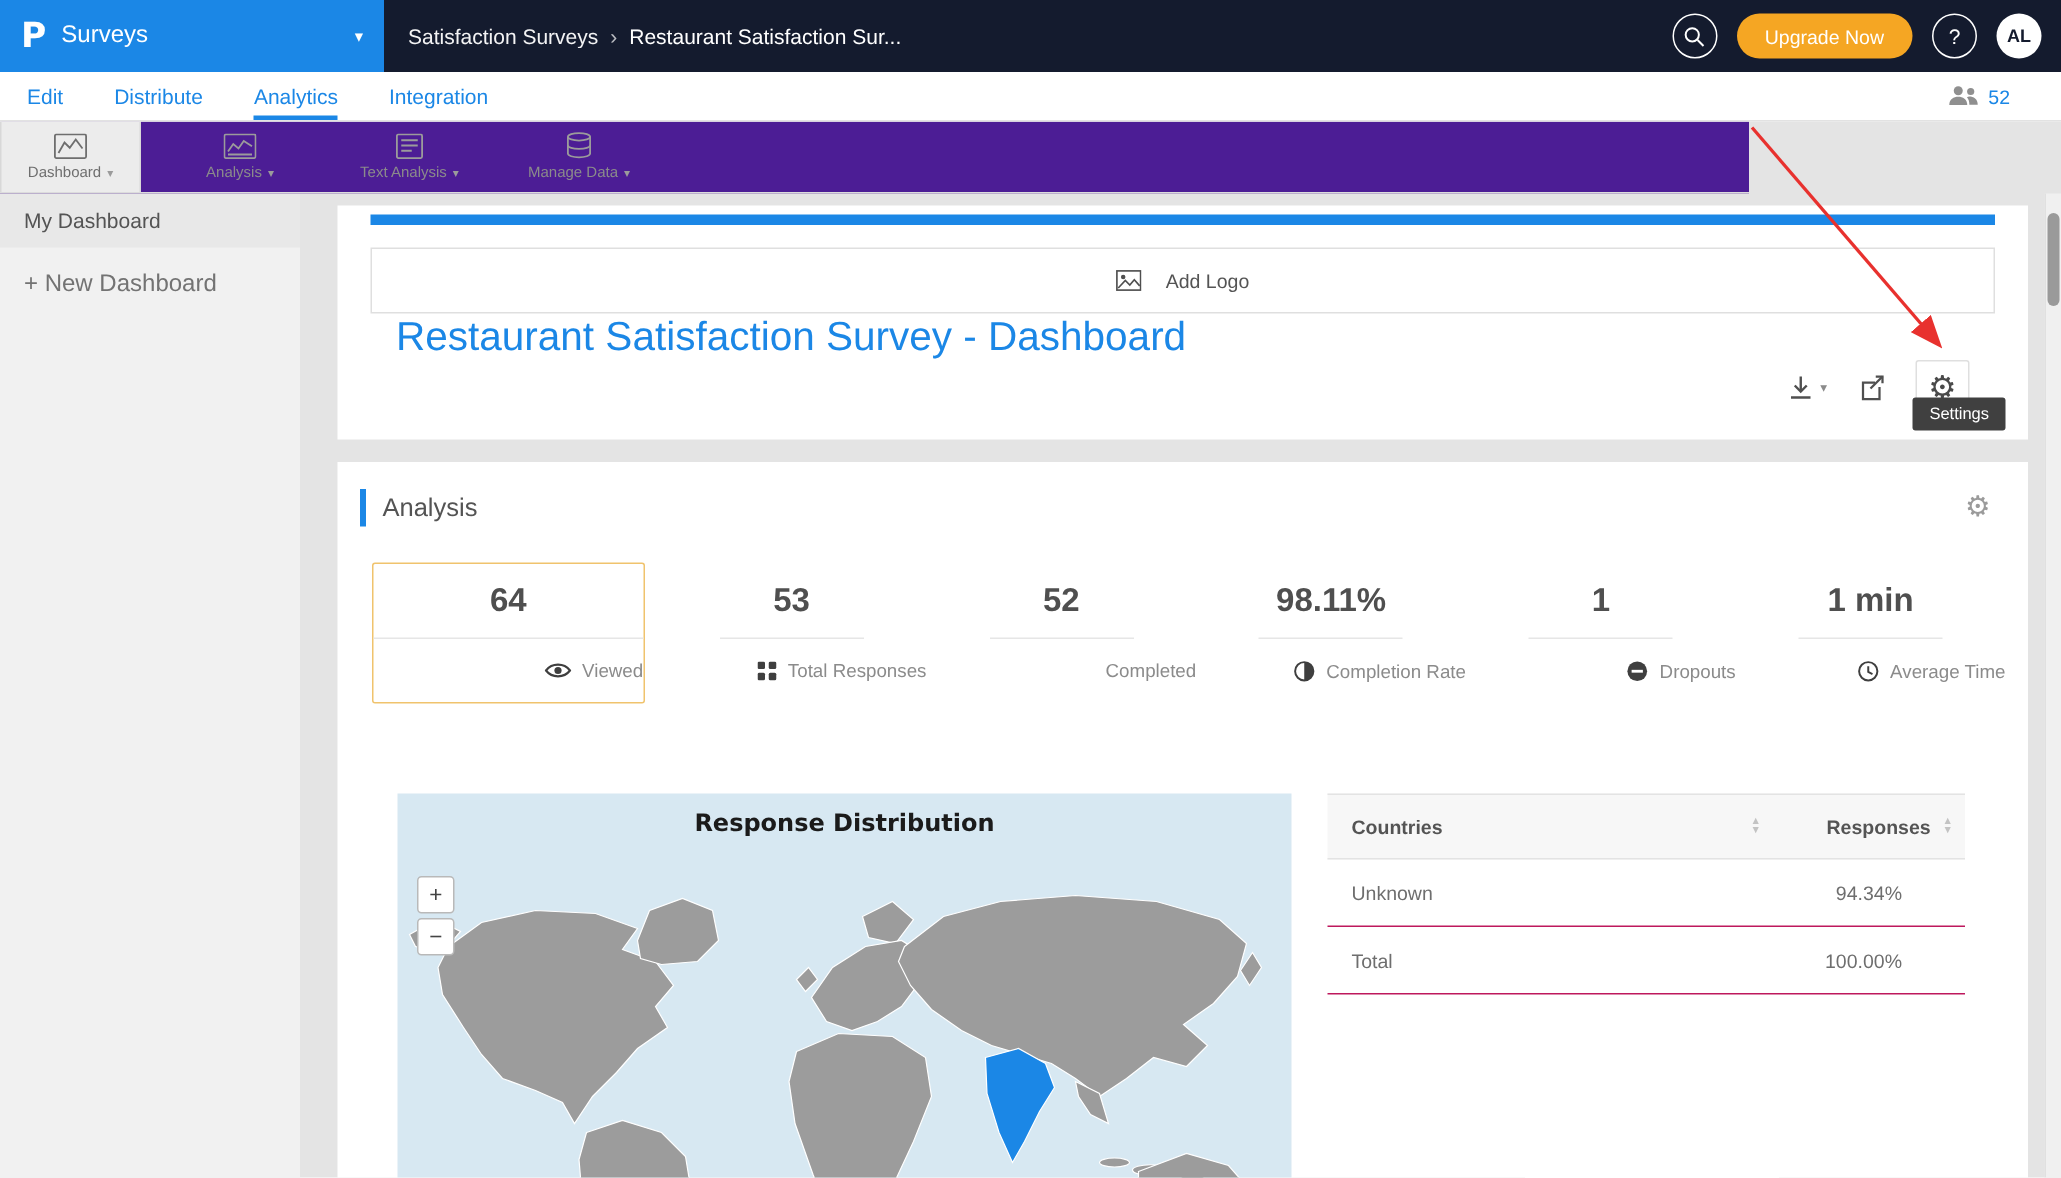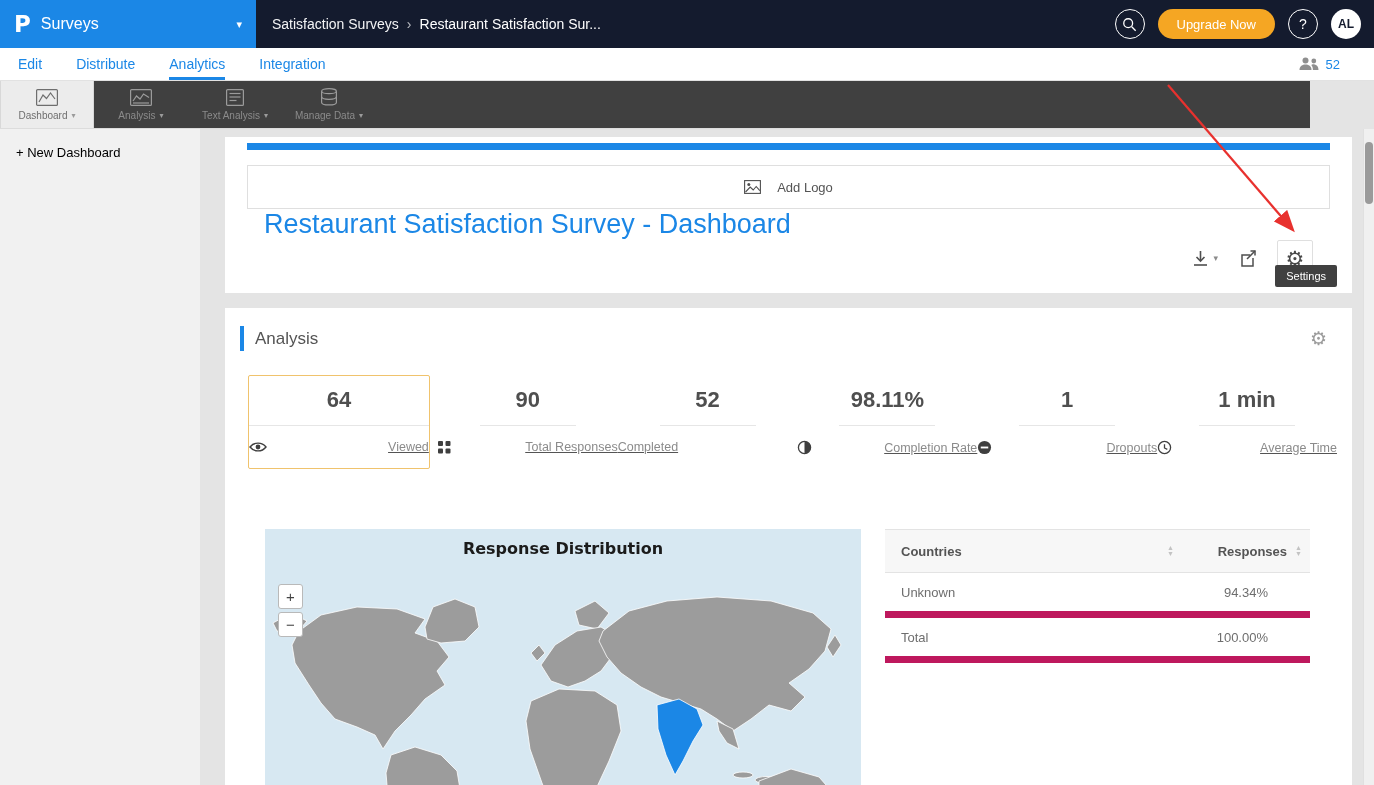--- a/index.html
+++ b/index.html
@@ -36,38 +36,38 @@
   .navbar { position:absolute; top:48px; left:0; width:1374px; height:33px;
     background:#ffffff; border-bottom:1px solid #E2E2E2; display:flex; align-items:stretch;
     padding-left:18px; z-index:9; }
   .tab { display:flex; align-items:center; margin-right:34px; font-size:14px;
     color:#1B87E6; cursor:pointer; border-bottom:3px solid transparent; padding-top:2px; }
   .tab.active { border-bottom-color:#1B87E6; }
   .nav-right { margin-left:auto; display:flex; align-items:center; gap:7px; padding-right:34px; }
   .collab-count { color:#1B87E6; font-size:13px; cursor:pointer; }
 
   
-  .toolbar { position:absolute; top:81px; left:0; width:1310px; height:48px;
-    background:#404040; border-bottom:1px solid #DCDCDC; display:flex; z-index:8; }
+  .toolbar { position:absolute; top:81px; left:0; width:1166px; height:48px;
+    background:#4c1d95; border-bottom:1px solid #DCDCDC; display:flex; z-index:8;gap:19px; }
   .tool-item { width:94px; display:flex; flex-direction:column; align-items:center;
     justify-content:center; gap:4px; cursor:pointer; }
   .tool-item.active { background:#ECECEC; border-left:1px solid #D8D8D8; border-right:1px solid #D8D8D8; }
   .tool-label-row { display:flex; align-items:center; gap:4px; }
   .tool-label { font-size:10px; color:#8B8B8B; }
   .tool-item.active .tool-label { color:#6E6E6E; }
   .tool-caret { font-size:8px; color:#9B9B9B; }
   .tool-icon { stroke:#9B9B9B; fill:none; stroke-width:1.2; }
   .tool-item.active .tool-icon { stroke:#6E6E6E; }
 
   
   .sidebar { position:absolute; top:129px; left:0; width:200px; bottom:0;
     background:#F1F1F1; z-index:5; }
   .sidebar-item-active { height:36px; background:#E8E8E8; display:flex; align-items:center;
     padding-left:16px; font-size:14px; color:#545454; cursor:pointer; }
-  .new-dashboard { margin:16px 16px 0; font-size:13px; color:#000000; cursor:pointer; }
+  .new-dashboard { margin:16px 16px 0; font-size:16px; color:#737373; cursor:pointer; }
 
   
   .main { position:absolute; top:129px; left:200px; width:1174px; bottom:0;
     padding:8px 22px 0 25px; overflow:hidden; }
 
   .header-card { position:relative; background:#fff; padding-top:6px; }
   .blue-strip { height:7px; background:#1B87E6; margin:0 22px 15px; }
   .add-logo-box { margin:0 22px; height:44px; border:1px solid #DFDFDF;
     display:flex; align-items:center; justify-content:center; gap:16px;
     font-size:13px; color:#545454; cursor:pointer; }
@@ -89,21 +89,21 @@
   .summary-title { margin-left:11px; font-size:17px; font-weight:500; color:#545454; }
   .summary-gear { margin-left:auto; margin-right:10px; font-size:19px; color:#9B9B9B; cursor:pointer; line-height:1; }
 
   .stats-row { display:flex; margin-top:24px; }
   .stat { flex:1; text-align:center; padding-top:12px; cursor:pointer; }
   .stat.highlight { border:1px solid #F0C36D; border-radius:2px; margin:0 8px;
     padding:11px 0 14px; }
   .stat-value { font-size:22px; font-weight:700; color:#4F4F4F; line-height:26px; margin-bottom:12px; }
   .stat-divider { height:1px; background:#E6E6E6; width:96px; margin:0 auto 14px; }
   .stat.highlight .stat-divider { width:100%; }
-  .stat-label-row { display:flex; align-items:center; justify-content:space-between; gap:7px;text-decoration:underline; }
+  .stat-label-row { display:flex; align-items:center; justify-content:flex-end; gap:7px; }
   .stat-label { font-size:12.5px; color:#8B8B8B; }
 
   .map-table-row { display:flex; margin-top:60px; padding-left:25px; gap:24px; }
   .map-box { position:relative; width:596px; height:420px; background:#D7E8F2; overflow:hidden; }
   .map-title { padding-top:10px; text-align:center; font-family:"DejaVu Sans", sans-serif;
     font-weight:bold; font-size:16px; color:#1B1B1B; }
   .zoom-controls { position:absolute; left:13px; top:55px; display:flex; flex-direction:column; gap:3px; z-index:3; }
   .zoom-btn { width:25px; height:25px; background:#fff; border:1px solid #B9B9B9; border-radius:3px;
     font-size:15px; color:#444; display:flex; align-items:center; justify-content:center; cursor:pointer; }
   .world-svg { position:absolute; left:0; top:40px; }
@@ -112,21 +112,21 @@
 
   .countries-panel { width:425px; font-size:13px; }
   .tbl-head { display:flex; height:44px; background:#F7F7F7; border-top:1px solid #E3E3E3;
     border-bottom:1px solid #E3E3E3; align-items:center; color:#545454; font-weight:700; }
   .th-country { flex:1; display:flex; align-items:center; justify-content:space-between;
     padding:0 14px 0 16px; cursor:pointer; }
   .th-resp { width:122px; display:flex; align-items:center; justify-content:flex-end;
     gap:8px; padding-right:8px; cursor:pointer; }
   .sort { display:flex; flex-direction:column; line-height:6px; font-size:7px; color:#C3C3C3; }
   .sort i { font-style:normal; }
-  .tbl-row { display:flex; height:45px; align-items:center; border-bottom:7px solid #be185d; color:#6E6E6E; }
+  .tbl-row { display:flex; height:45px; align-items:center; border-bottom:1px solid #be185d; color:#6E6E6E; }
   .cell-country { flex:1; padding-left:16px; }
   .cell-resp { width:122px; text-align:right; padding-right:42px; }
 
   
   .scrollbar { position:absolute; right:0; top:129px; bottom:0; width:11px; background:#F0F0F0;
     border-left:1px solid #E0E0E0; z-index:20; }
   .scroll-thumb { position:absolute; top:13px; left:1px; width:8px; height:62px;
     background:#9A9A9A; border-radius:4px; cursor:pointer; }
 
   
@@ -216,20 +216,21 @@
       <path d="M1.6,8.8 A7.4,2.5 0 0 0 16.4,8.8"></path>
     </svg>
     <div class="tool-label-row">
       <span class="tool-label">Manage Data</span>
       <span class="tool-caret">▾</span>
     </div>
   </div>
 </div>
 
 <aside class="sidebar">
+  <div class="sidebar-item-active">My Dashboard</div>
   <div class="new-dashboard">+ New Dashboard</div>
 </aside>
 
 <main class="main">
 
   <section class="header-card">
     <div class="blue-strip"></div>
     <div class="add-logo-box">
       <svg width="17" height="14" viewBox="0 0 17 14">
         <rect x="0.6" y="0.6" width="15.8" height="12.8" fill="none" stroke="#4F4F4F" stroke-width="1.1"></rect>
@@ -277,21 +278,21 @@
         <div class="stat-divider"></div>
         <div class="stat-label-row">
           <svg width="18" height="12" viewBox="0 0 18 12">
             <path d="M1,6 C5,0.8 13,0.8 17,6 C13,11.2 5,11.2 1,6 Z" fill="none" stroke="#3F3F3F" stroke-width="1.4"></path>
             <circle cx="9" cy="6" r="2.4" fill="#3F3F3F"></circle>
           </svg>
           <span class="stat-label">Viewed</span>
         </div>
       </div>
       <div class="stat">
-        <div class="stat-value">90</div>
+        <div class="stat-value">53</div>
         <div class="stat-divider"></div>
         <div class="stat-label-row">
           <svg width="13" height="13" viewBox="0 0 13 13" fill="#3F3F3F">
             <rect x="0" y="0" width="5" height="5" rx="1"></rect>
               <rect x="7.5" y="0" width="5" height="5" rx="1"></rect>
             <rect x="0" y="7.5" width="5" height="5" rx="1"></rect>
               <rect x="7.5" y="7.5" width="5" height="5" rx="1"></rect>
           </svg>
           <span class="stat-label">Total Responses</span>
         </div>

